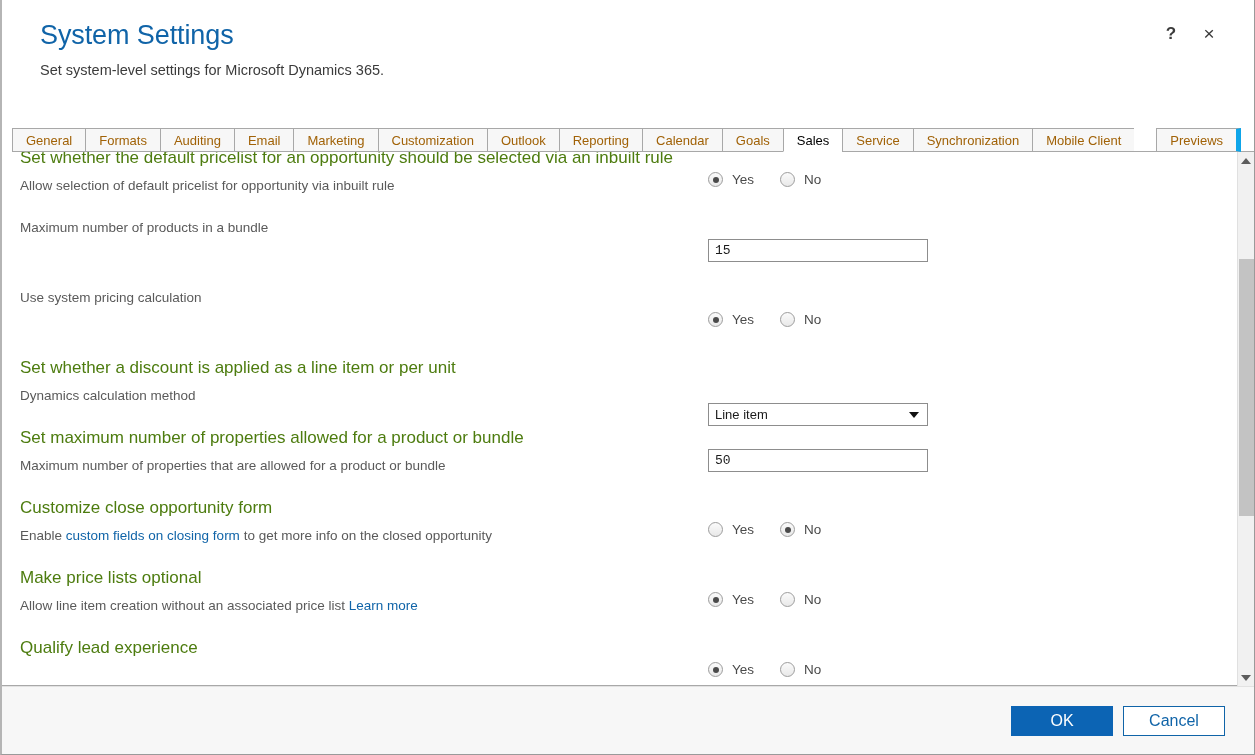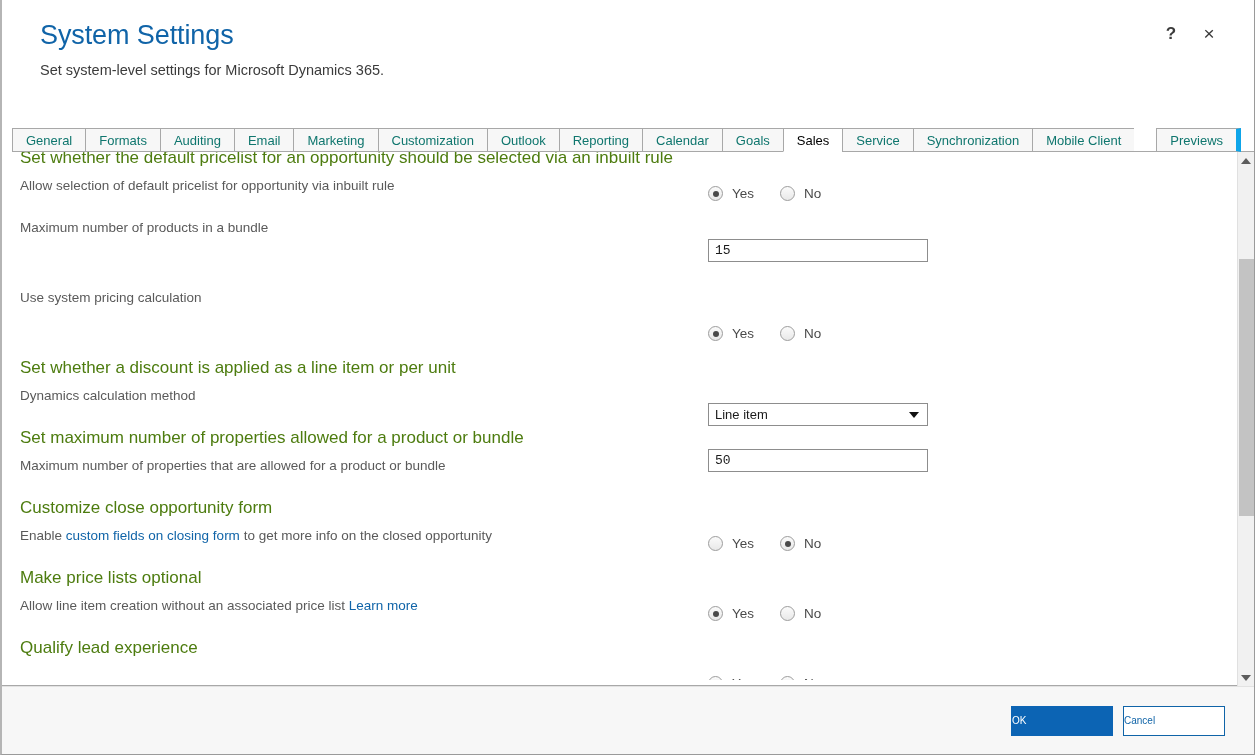--- a/index.html
+++ b/index.html
@@ -81,21 +81,21 @@
     height: 1px;
     background: #a8a8a8;
   }
   .tab {
     position: relative;
     z-index: 2;
     height: 24px;
     line-height: 23px;
     padding: 0 13px;
     font-size: 13px;
-    color: #0f766e;
+    color: #a16207;
     background: #f7f7f7;
     border: 1px solid #a8a8a8;
     border-bottom: 1px solid #a8a8a8;
     border-right: none;
     white-space: nowrap;
     cursor: pointer;
   }
   .tab:last-child { border-right: 5px solid #0ea5e9; margin-left: 22px; }
   .tab.active {
     background: #ffffff;
@@ -147,21 +147,21 @@
   }
   .setting-desc a {
     color: #1064a8;
     text-decoration: none;
     cursor: pointer;
   }
 
   .control {
     position: absolute;
     left: 688px;
-    top: 48px;
+    top: 34px;
   }
   .control.ctrl-input  { top: 31px; }
   .control.ctrl-select { top: 31px; }
 
   
   .radio-group { display: flex; align-items: center; gap: 26px; }
   .radio-opt { display: flex; align-items: center; gap: 9px; cursor: pointer; }
   .radio {
     width: 15px; height: 15px;
     border-radius: 50%;
@@ -277,23 +277,24 @@
     border-top: 1px solid #e2e2e2;
     display: flex;
     align-items: center;
     justify-content: flex-end;
     padding-right: 29px;
     gap: 10px;
   }
   .btn {
     min-width: 102px;
     height: 30px;
-    font-size: 10px;
+    font-size: 16px;
     font-family: "Liberation Sans", sans-serif;
     line-height: 28px;
+    text-align: center;
     cursor: pointer;
     user-select: none;
   }
   .btn-primary {
     background: #0c64b4;
     color: #ffffff;
     border: 1px solid #0c64b4;
   }
   .btn-secondary {
     background: #ffffff;

